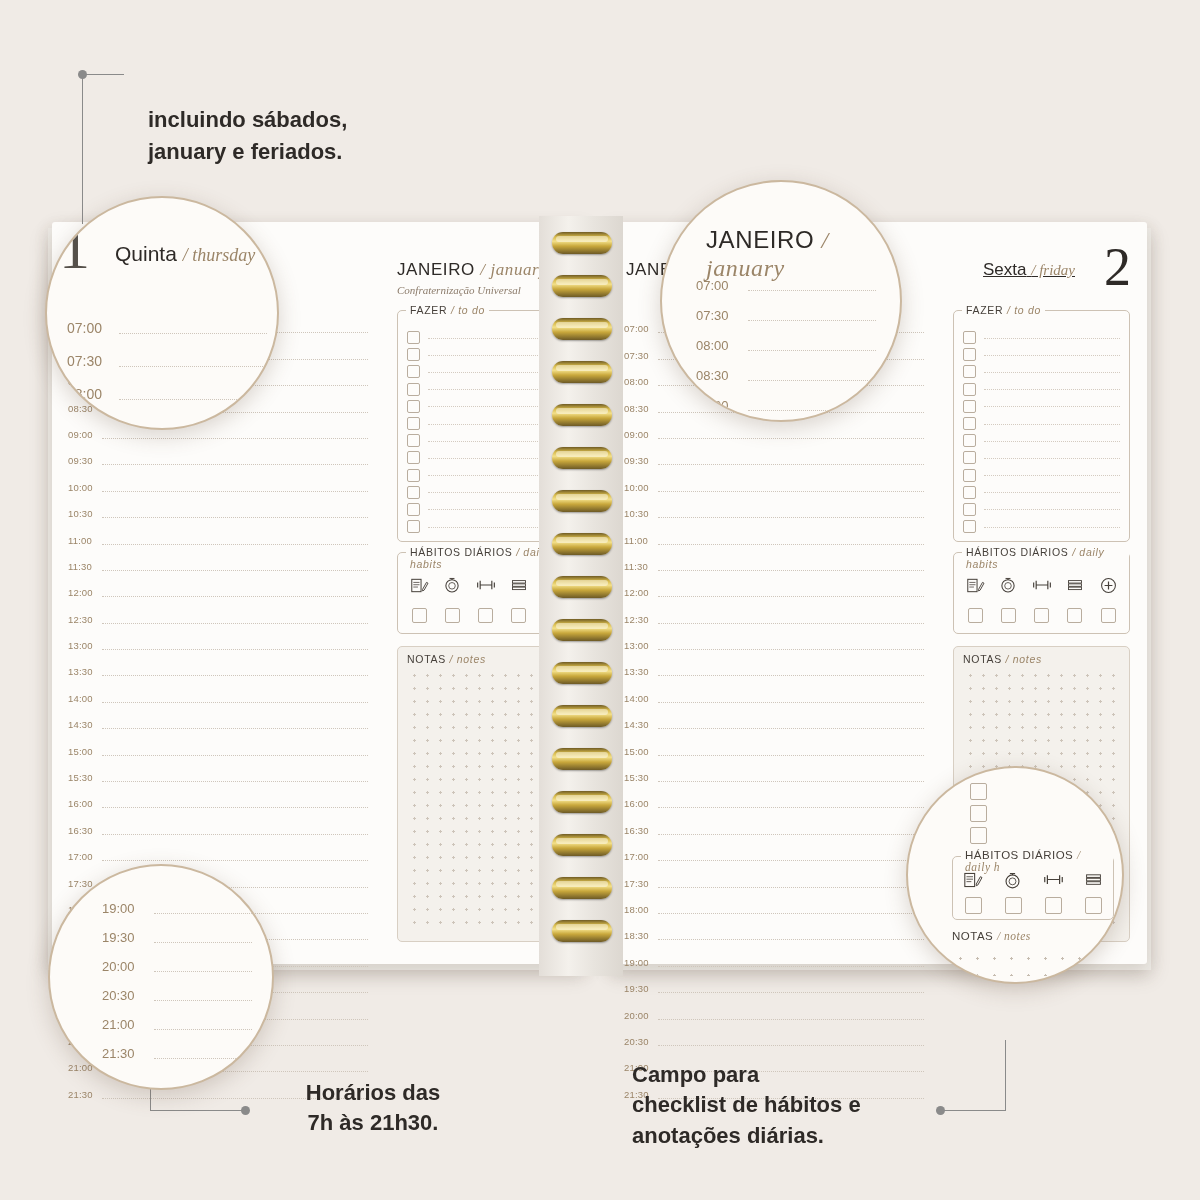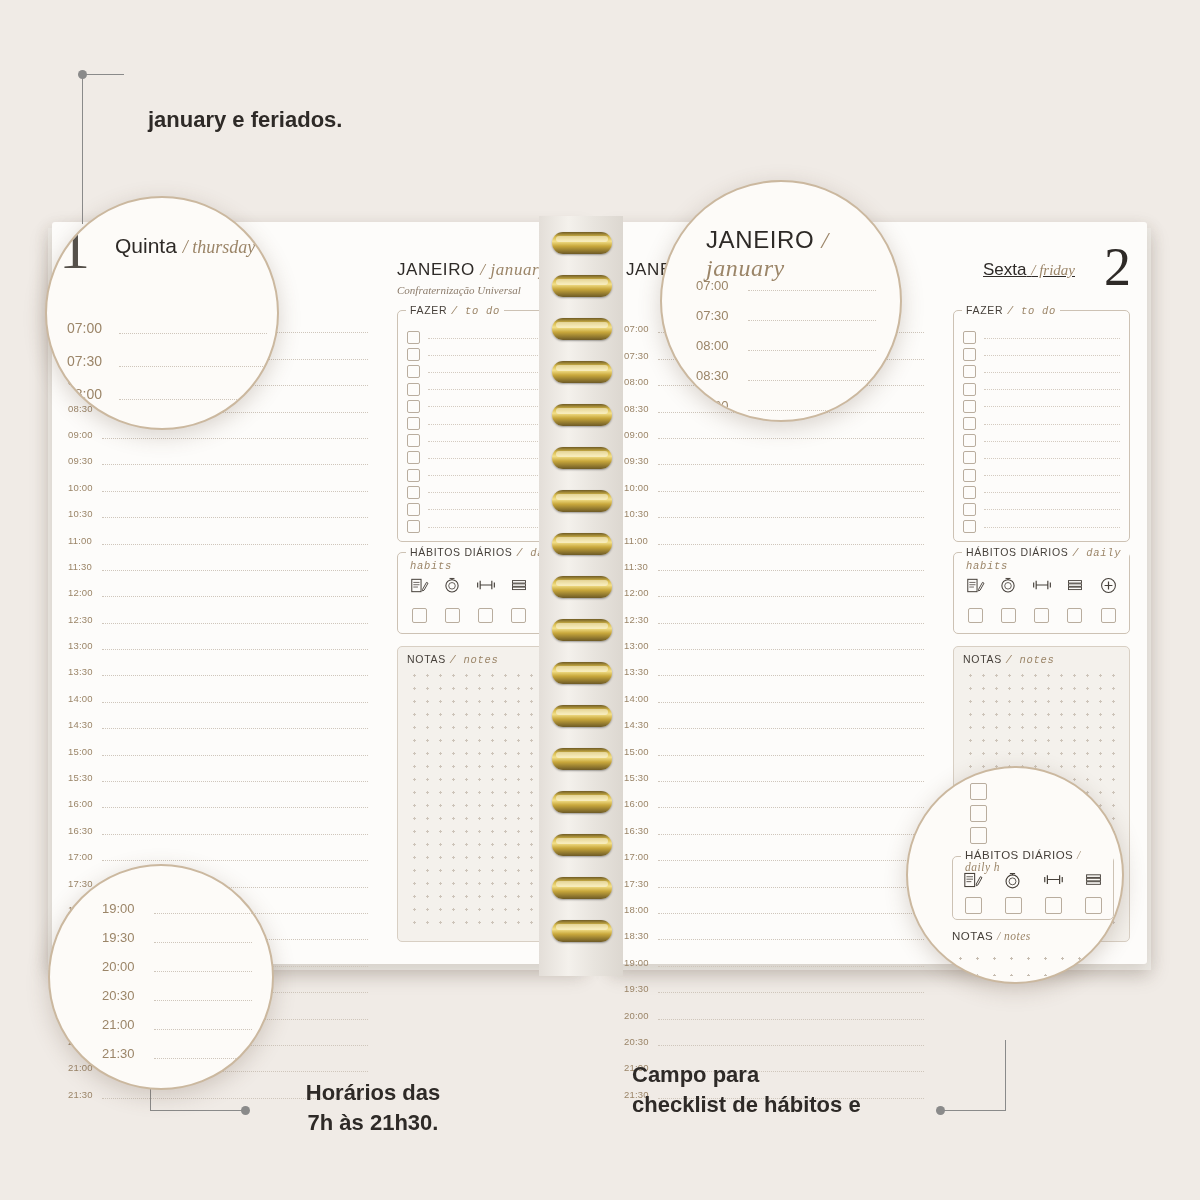--- a/index.html
+++ b/index.html
@@ -83,21 +83,21 @@
     font-family:"Liberation Sans",sans-serif;letter-spacing:.2px;
     padding-bottom:2px;
   }
   .hr .ln{
     flex:1;border-bottom:1px dotted #cfc6bb;height:1px;margin-bottom:3px;
   }
 
   
   .box{position:absolute;border:1px solid #cdc2b4;border-radius:5px;background:#fdfcfa;}
   .bt{font-size:10.5px;color:#453f39;letter-spacing:.7px;}
-  .bt i{font-family:Liberation Mono, monospace;font-style:italic;color:#9b8568;}
+  .bt i{font-family:Liberation Sans, sans-serif;font-style:italic;color:#9b8568;}
   .todo-line{display:flex;align-items:center;height:17.2px;}
   .cb{width:11px;height:11px;border:1px solid #b9ad9e;border-radius:2px;margin-right:8px;flex:none;}
   .todo-line .ln{flex:1;border-bottom:1px dotted #d4cbc0;height:1px;}
 
   .habit-row{display:flex;justify-content:space-between;padding:0 8px;}
   .habit-ico{width:26px;height:24px;display:flex;align-items:center;justify-content:center;color:#4a4views;color:#46403a;}
   .habit-cb{width:13px;height:13px;border:1px solid #b9ad9e;border-radius:2px;}
 
   .notes{position:absolute;background:#f4f1ec;border:1px solid #d8cfc3;border-radius:5px;}
   .dots{
@@ -659,20 +659,21 @@
         <div class="ring" style="top: 477px;"></div>
         <div class="ring" style="top: 520px;"></div>
         <div class="ring" style="top: 563px;"></div>
         <div class="ring" style="top: 606px;"></div>
         <div class="ring" style="top: 649px;"></div>
         <div class="ring" style="top: 692px;"></div>
       </div>
   </div>
 
   <div class="badge-sub">
+    <div>incluindo sábados,</div>
     <div>january e feriados.</div>
   </div>
 
   <div class="dot" style="left:78px;top:70px;"></div>
   <div class="conn" style="left:82px;top:74px;width:1px;height:150px;"></div>
   <div class="conn" style="left:82px;top:74px;width:42px;height:1px;"></div>
 
   <div class="conn" style="left:150px;top:1040px;width:1px;height:70px;"></div>
   <div class="conn" style="left:150px;top:1110px;width:95px;height:1px;"></div>
   <div class="dot" style="left:241px;top:1106px;"></div>
@@ -681,25 +682,26 @@
   <div class="conn" style="left:940px;top:1110px;width:66px;height:1px;"></div>
   <div class="conn" style="left:1005px;top:1040px;width:1px;height:70px;"></div>
 
   <div class="cap cap1">
     <div>Horários das</div>
     <div>7h às 21h30.</div>
   </div>
   <div class="cap cap2">
     <div>Campo para</div>
     <div>checklist de hábitos e</div>
+    <div>anotações diárias.</div>
   </div>
 
   <div class="mag" style="left:45px;top:196px;width:230px;height:230px;">
     <div style="position:absolute;left:12px;top:14px;font-family:'Liberation Serif',serif;font-size:62px;color:#55504a;">1</div>
-    <div style="position:absolute;left:68px;top:36px;font-size:21px;color:#2e2a27;">
+    <div style="position:absolute;left:68px;top:44px;font-size:21px;color:#2e2a27;">
       <span>Quinta</span>
       <i style="font-family:'Liberation Serif',serif;color:#9b8568;font-size:18px;">/ thursday</i>
     </div>
     <div id="zoomTL" style="position:absolute;left:20px;top:108px;width:200px;">
         <div style="display: flex; align-items: flex-end; height: 33px;">
           <div style="width: 52px; font-size: 14px; color: rgb(155, 133, 104); padding-bottom: 3px;">07:00</div>
           <div style="flex: 1 1 0%; border-bottom: 1px dotted rgb(207, 198, 187); height: 1px; margin-bottom: 5px;"></div>
         </div>
         <div style="display: flex; align-items: flex-end; height: 33px;">
           <div style="width: 52px; font-size: 14px; color: rgb(155, 133, 104); padding-bottom: 3px;">07:30</div>

